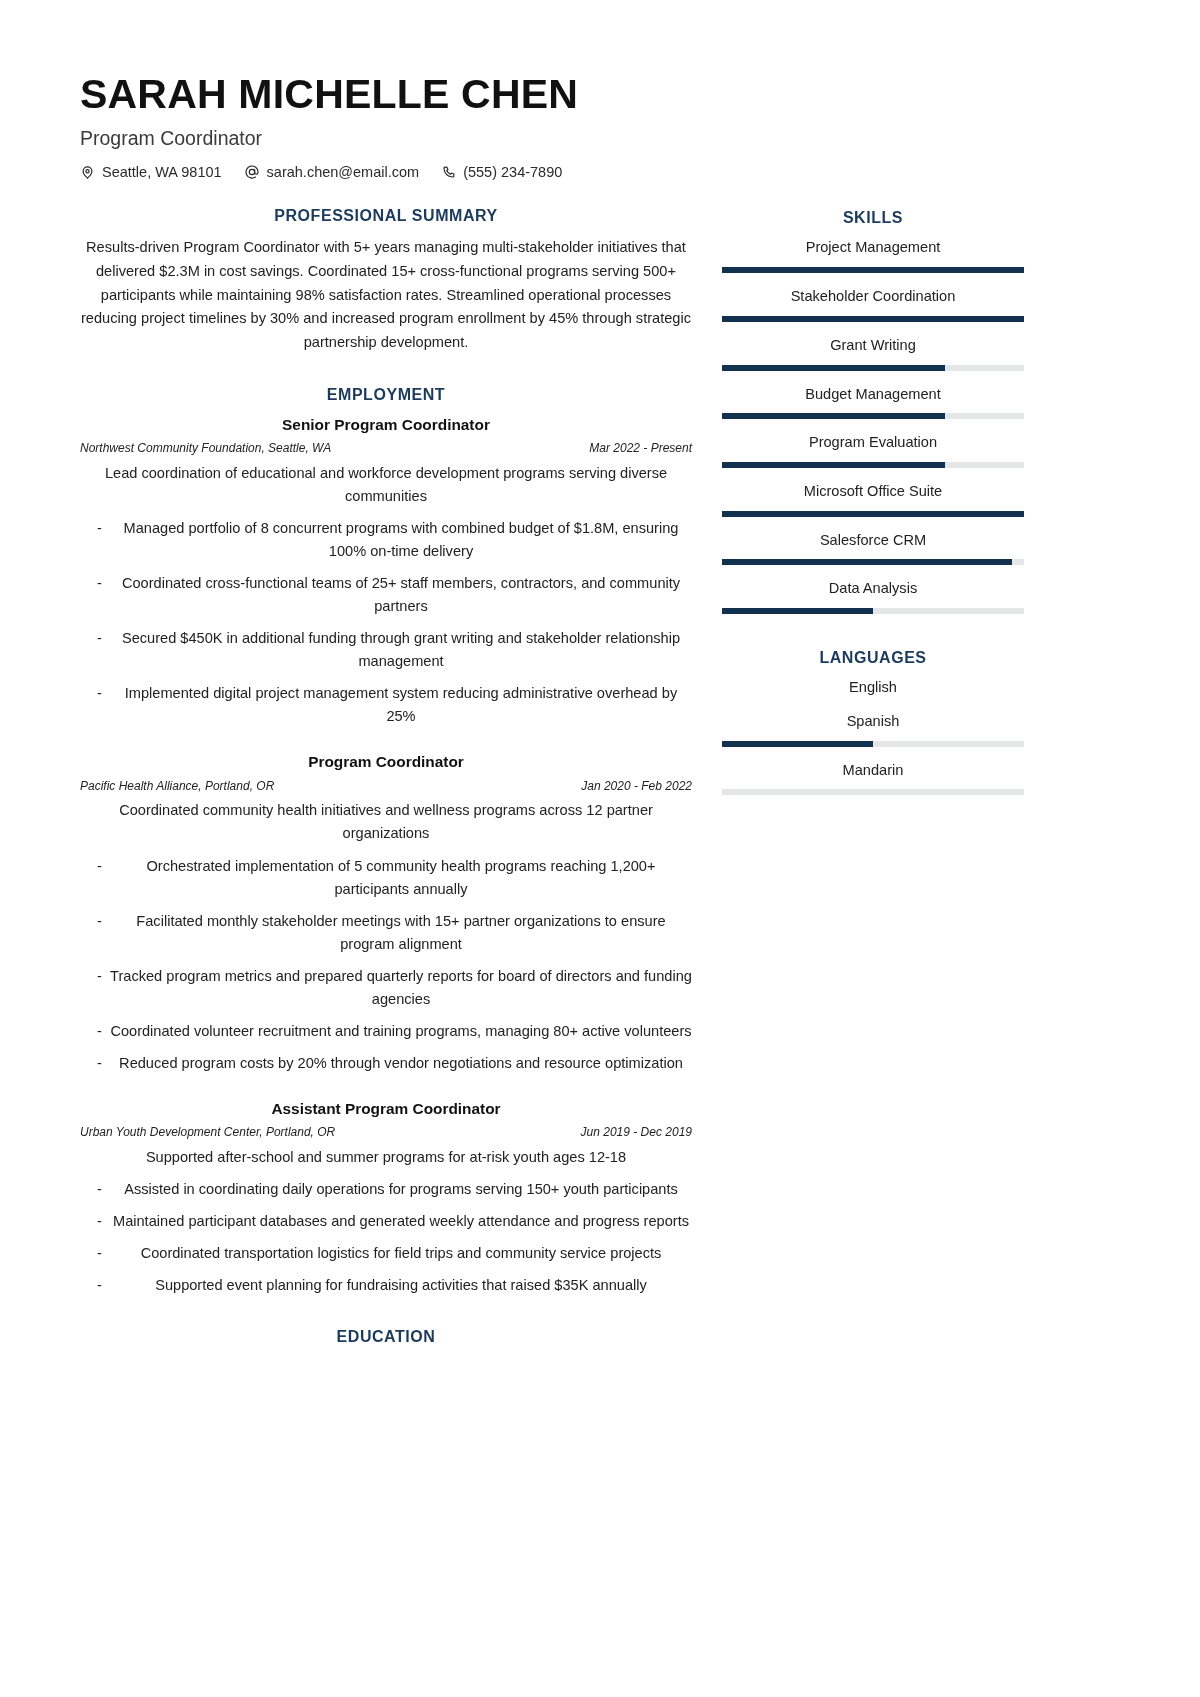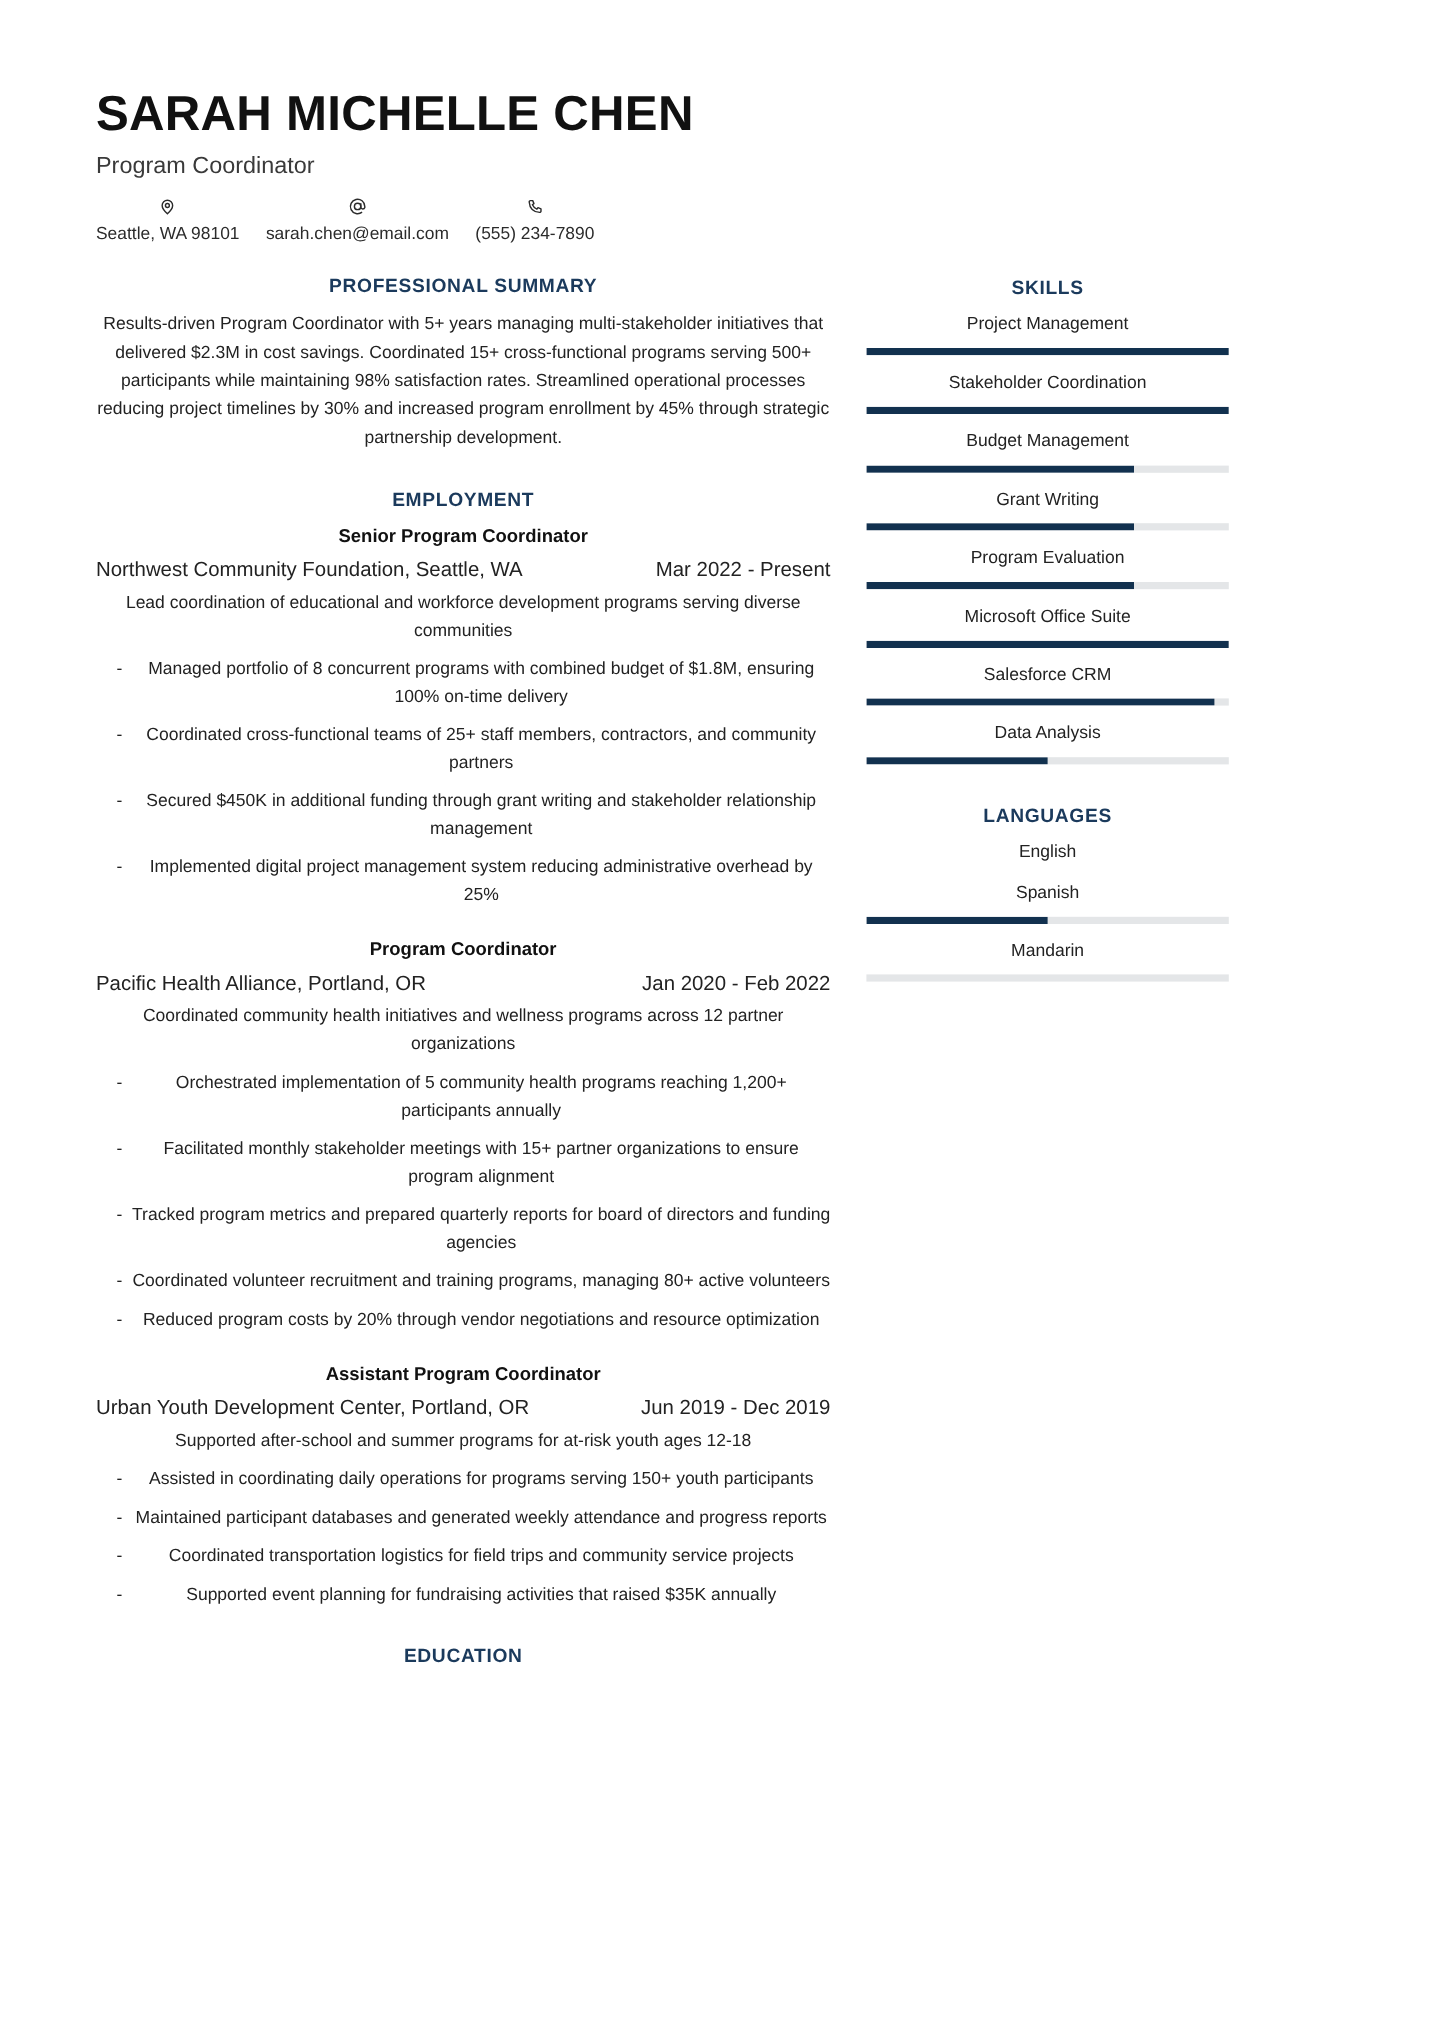--- a/index.html
+++ b/index.html
@@ -44,21 +44,20 @@
     align-items: center;
     gap: 22px;
     font-size: 14.5px;
     color: #2b2b2b;
   }
   .contact-item {
     display: flex;
     align-items: center;
     gap: 7px;
     white-space: nowrap;
-    flex-direction: column;
   }
   .contact-item svg { display: block; flex: none; }
 
   
   .body-cols {
     display: flex;
     align-items: flex-start;
     gap: 30px;
     text-align: center;
   }
@@ -89,24 +88,25 @@
     font-size: 15.4px;
     font-weight: bold;
     color: #111111;
     margin: 0 0 6px 0;
     line-height: 1.25;
   }
   .job-line {
     display: flex;
     justify-content: space-between;
     align-items: baseline;
-    font-size: 17px;
+    font-size: 12px;
     color: #222222;
     margin-bottom: 5px;
     gap: 14px;
+    font-style: italic;
   }
   .job-company { line-height: 1.4; }
   .job-dates { white-space: nowrap; line-height: 1.4; }
   .job-desc {
     font-size: 14.6px;
     line-height: 1.58;
     color: #222222;
     margin: 0 0 4px 0;
   }
   .bullets {
@@ -274,27 +274,27 @@
                 <div class="skill-fill" style="width: 100%; background: rgb(18, 49, 79);"></div>
               </div>
             </div>
             <div class="skill-item">
               <div class="skill-label">Stakeholder Coordination</div>
               <div class="skill-track" style="background: rgb(228, 230, 232);">
                 <div class="skill-fill" style="width: 100%; background: rgb(18, 49, 79);"></div>
               </div>
             </div>
             <div class="skill-item">
+              <div class="skill-label">Grant Writing</div>
+              <div class="skill-track" style="background: rgb(228, 230, 232);">
+                <div class="skill-fill" style="width: 74%; background: rgb(18, 49, 79);"></div>
+              </div>
+            </div>
+            <div class="skill-item">
               <div class="skill-label">Budget Management</div>
-              <div class="skill-track" style="background: rgb(228, 230, 232);">
-                <div class="skill-fill" style="width: 74%; background: rgb(18, 49, 79);"></div>
-              </div>
-            </div>
-            <div class="skill-item">
-              <div class="skill-label">Grant Writing</div>
               <div class="skill-track" style="background: rgb(228, 230, 232);">
                 <div class="skill-fill" style="width: 74%; background: rgb(18, 49, 79);"></div>
               </div>
             </div>
             <div class="skill-item">
               <div class="skill-label">Program Evaluation</div>
               <div class="skill-track" style="background: rgb(228, 230, 232);">
                 <div class="skill-fill" style="width: 74%; background: rgb(18, 49, 79);"></div>
               </div>
             </div>

